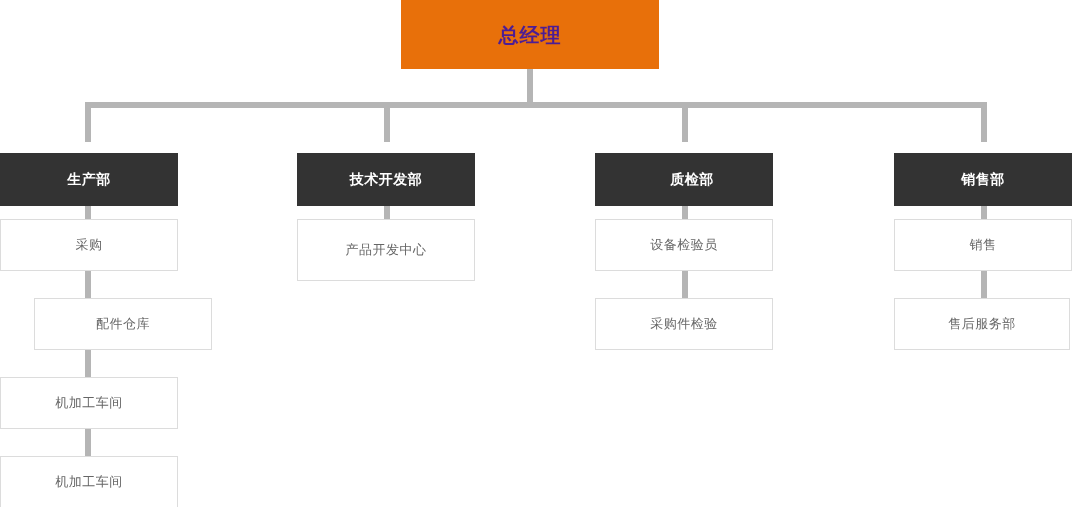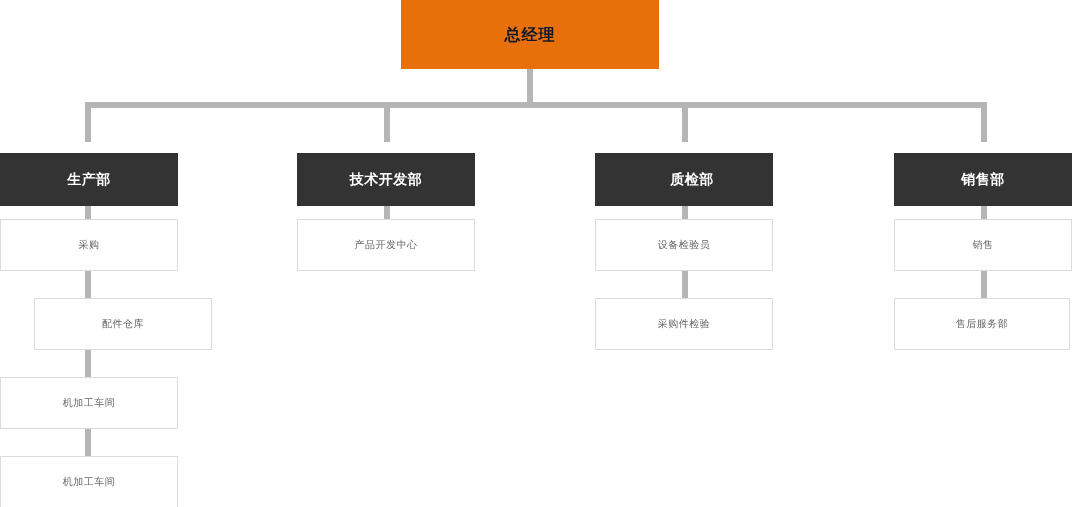--- a/index.html
+++ b/index.html
@@ -27,40 +27,40 @@
     display: flex;
     align-items: center;
     justify-content: center;
     text-align: center;
     line-height: 1.2;
     z-index: 3;
   }
 
   .node-root {
     background: #e8700a;
-    color: #0f172a;
-    font-size: 16px;
+    color: #4c1d95;
+    font-size: 20px;
     font-weight: bold;
     letter-spacing: 1px;
   }
 
   .node-dept {
     background: #333333;
     color: #ffffff;
     font-size: 14px;
     font-weight: bold;
     letter-spacing: 0.5px;
     margin-top: 16px;
   }
 
   .node-sub {
     background: #ffffff;
     border: 1px solid #dcdcdc;
     color: #666666;
-    font-size: 10px;
+    font-size: 13px;
     font-weight: normal;
     letter-spacing: 0.5px;
   }
 
   
   .conn {
     position: absolute;
     background: #b5b5b5;
     z-index: 1;
   }
@@ -116,21 +116,21 @@
   <div class="node node-sub" style="left:0px; top:298px; width:178px; height:52px;margin-left:34px;">
     <span>配件仓库</span>
   </div>
   <div class="node node-sub" style="left:0px; top:377px; width:178px; height:52px;">
     <span>机加工车间</span>
   </div>
   <div class="node node-sub" style="left:0px; top:456px; width:178px; height:52px;">
     <span>机加工车间</span>
   </div>
 
-  <div class="node node-sub" style="left:297px; top:219px; width:178px; height:52px;">
+  <div class="node node-sub" style="left:297px; top:219px; width:178px; height:62px;">
     <span>产品开发中心</span>
   </div>
 
   <div class="node node-sub" style="left:595px; top:219px; width:178px; height:52px;">
     <span>设备检验员</span>
   </div>
   <div class="node node-sub" style="left:595px; top:298px; width:178px; height:52px;">
     <span>采购件检验</span>
   </div>
 

